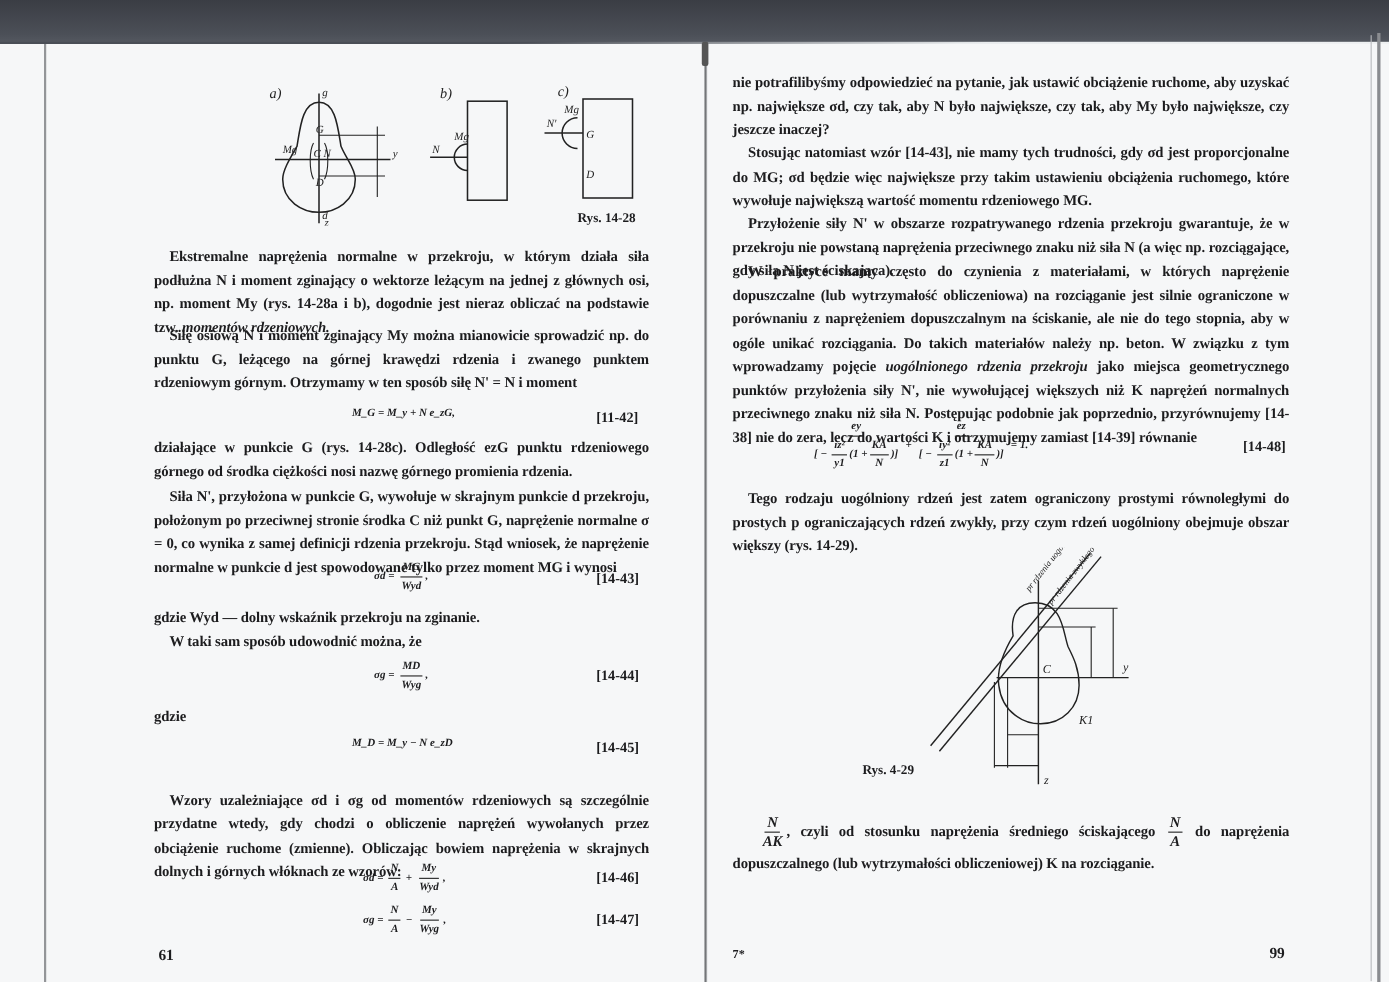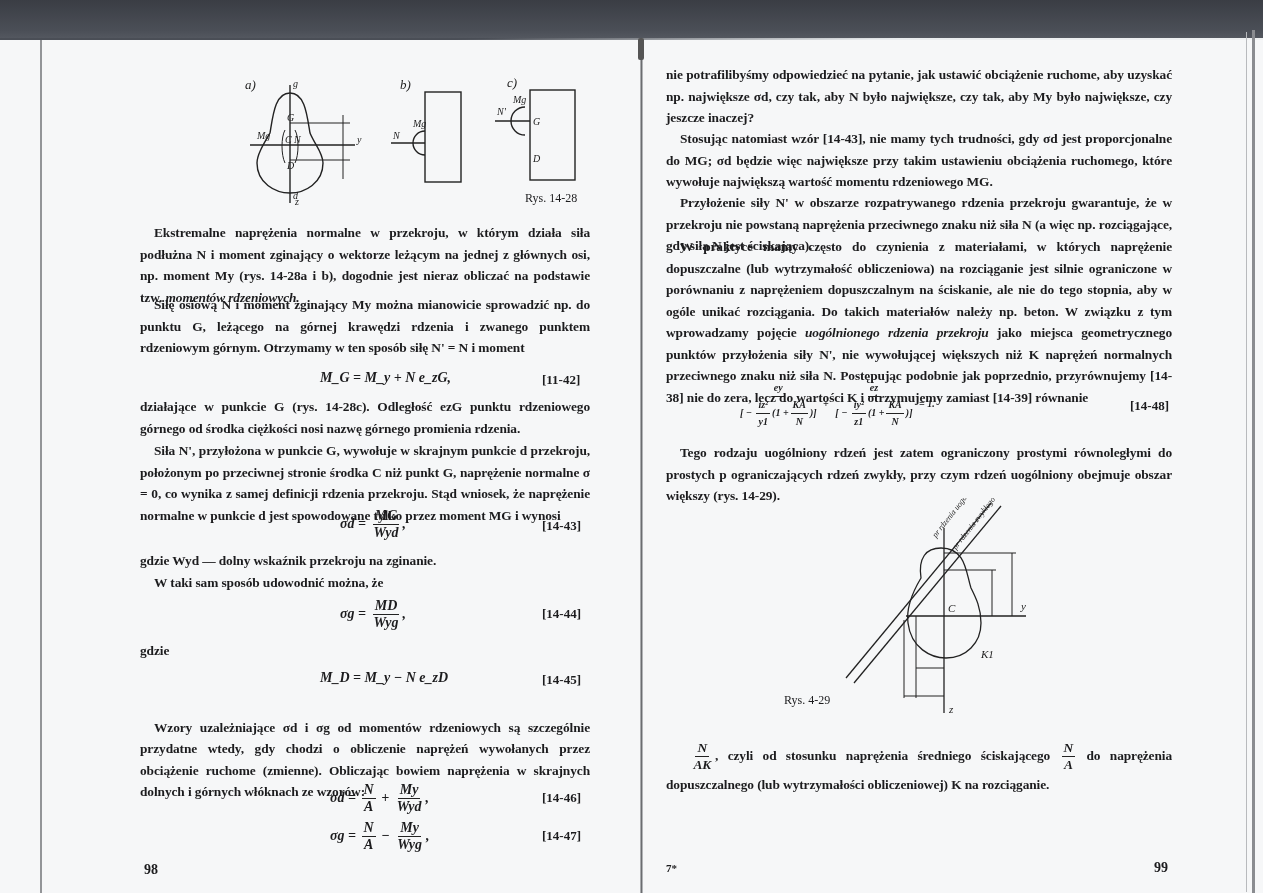--- a/index.html
+++ b/index.html
@@ -13,27 +13,27 @@
   .rightedge{position:absolute;left:1252px;top:30px;width:3px;height:863px;background:#8a8c90;}
   .rightedge2{position:absolute;left:1246px;top:32px;width:1px;height:860px;background:#b8babd;}
 
   .page{position:absolute;top:40px;}
   .page.left{left:140px;width:450px;}
   .page.right{left:666px;width:510px;}
 
   .para{position:absolute;font-size:13.4px;line-height:21.5px;text-align:justify;font-weight:bold;letter-spacing:-0.1px;}
   .para .ind{display:inline-block;width:14px;}
   .para i{font-style:italic;}
-  .eq{position:absolute;font-size:14px;font-weight:bold;font-style:italic;white-space:nowrap;}
+  .eq{position:absolute;font-size:10px;font-weight:bold;font-style:italic;white-space:nowrap;}
   .eqnum{position:absolute;font-size:13px;font-weight:bold;}
   .frac{display:inline-flex;flex-direction:column;align-items:center;vertical-align:middle;margin:0 2px;}
   .frac .n{border-bottom:1.3px solid #222;padding:0 2px;line-height:16px;}
   .frac .d{line-height:16px;padding:0 2px;}
   .pagenum{position:absolute;font-size:14px;font-weight:bold;}
-  .caption{position:absolute;font-size:12px;font-weight:normal;}
+  .caption{position:absolute;font-size:12px;font-weight:bold;}
   svg text{font-family:"Liberation Serif","DejaVu Serif",serif;}
 </style>
 </head>
 <body>
 
 <div class="topband"></div>
 <div class="scan"></div>
 <div class="leftedge"></div>
 <div class="gutter"></div>
 <div class="gutter-mark"></div>
@@ -157,21 +157,21 @@
         <span class="d">A</span>
       </span>
     <span>−</span>
     <span class="frac">
         <span class="n">My</span>
         <span class="d">Wyg</span>
       </span><span>,</span>
   </div>
   <div class="eqnum" style="left:402px;top:788px;">[14-47]</div>
 
-  <div class="pagenum" style="left:4px;top:822px;">98</div>
+  <div class="pagenum" style="left:4px;top:822px;">61</div>
 </div>
 
 <div class="page right">
   <div class="para" style="left:0;top:24px;width:506px;">
     <span>nie potrafilibyśmy odpowiedzieć na pytanie, jak ustawić obciążenie ruchome, aby uzyskać np. największe σd, czy tak, aby N było największe, czy tak, aby My było największe, czy jeszcze inaczej?</span>
   </div>
   <div class="para" style="left:0;top:88px;width:506px;">
     <span class="ind"></span><span>Stosując natomiast wzór [14-43], nie mamy tych trudności, gdy σd jest proporcjonalne do MG; σd będzie więc największe przy takim ustawieniu obciążenia ruchomego, które wywołuje największą wartość momentu rdzeniowego MG.</span>
   </div>
   <div class="para" style="left:0;top:152px;width:506px;">

